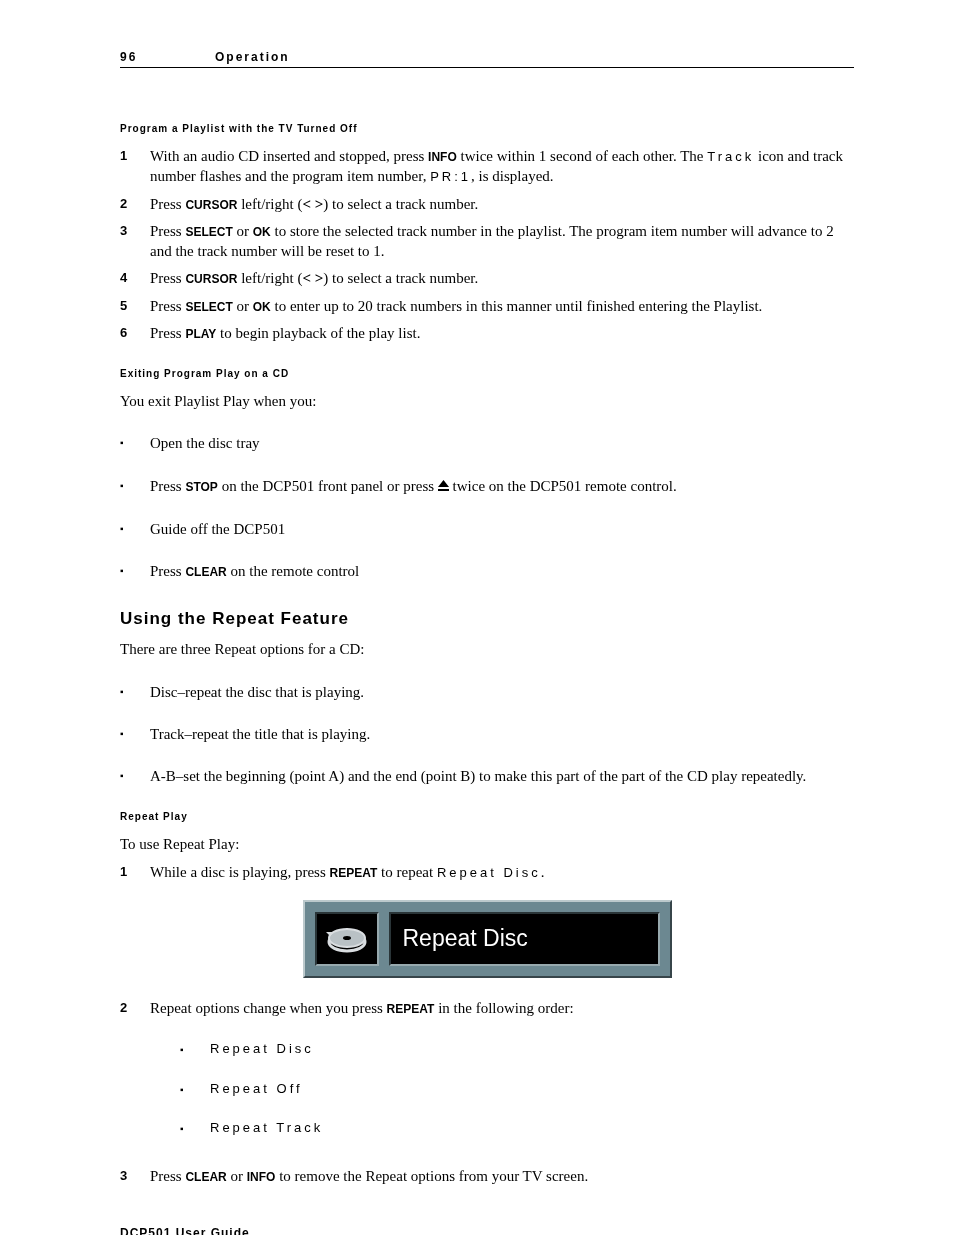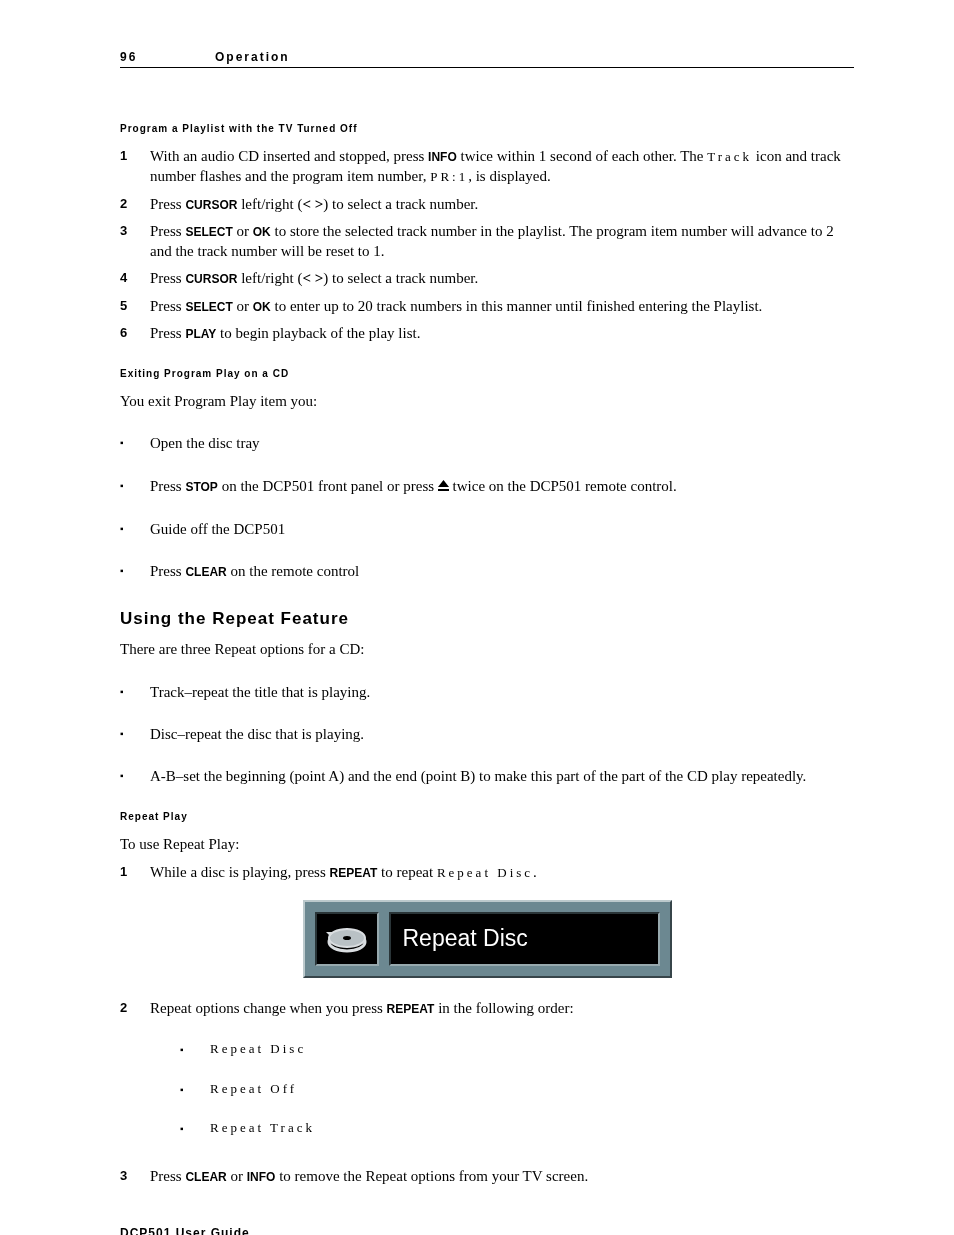--- a/index.html
+++ b/index.html
@@ -85,21 +85,21 @@
   .para {
     margin: 6px 0;
     line-height: 1.35;
   }
   .btn {
     font-family: Arial, Helvetica, sans-serif;
     font-weight: bold;
     font-size: 12px;
   }
   .mono {
-    font-family: Liberation Serif, serif;
+    font-family: Liberation Sans, sans-serif;
     font-size: 13px;
     letter-spacing: 3px;
   }
   .eject-icon {
     display: inline-block;
     vertical-align: -1px;
   }
   .footer {
     font-family: Arial, Helvetica, sans-serif;
     font-weight: bold;
@@ -192,21 +192,21 @@
   </li>
   <li>
     <span class="num">6</span>
     <span class="body">
       <span>Press </span><span class="btn">PLAY</span><span> to begin playback of the play list.</span>
     </span>
   </li>
 </ol>
 
 <div class="h-sub">Exiting Program Play on a CD</div>
-<div class="para">You exit Program Play item you:</div>
+<div class="para">You exit Playlist Play when you:</div>
 <ul class="bul">
   <li>
       <span>Open the disc tray</span>
     </li>
   <li>
       <span>
     <span>Press </span><span class="btn">STOP</span><span> on the DCP501 front panel or press </span><span class="eject-icon"><svg width="11" height="12" viewBox="0 0 11 12">
             <path d="M5.5 0 L11 7 L0 7 Z M0 9 H11 V11 H0 Z" fill="#000"></path>
           </svg></span><span> twice on the DCP501 remote control.</span>
   </span>
@@ -218,24 +218,24 @@
       <span>
     <span>Press </span><span class="btn">CLEAR</span><span> on the remote control</span>
   </span>
     </li>
 </ul>
 
 <div class="h-section">Using the Repeat Feature</div>
 <div class="para">There are three Repeat options for a CD:</div>
 <ul class="bul">
   <li>
+      <span>Disc–repeat the disc that is playing.</span>
+    </li>
+  <li>
       <span>Track–repeat the title that is playing.</span>
-    </li>
-  <li>
-      <span>Disc–repeat the disc that is playing.</span>
     </li>
   <li>
       <span>A-B–set the beginning (point A) and the end (point B) to make this part of the part of the CD play repeatedly.</span>
     </li>
 </ul>
 
 <div class="h-sub">Repeat Play</div>
 <div class="para">To use Repeat Play:</div>
 
 <ol class="steps">

